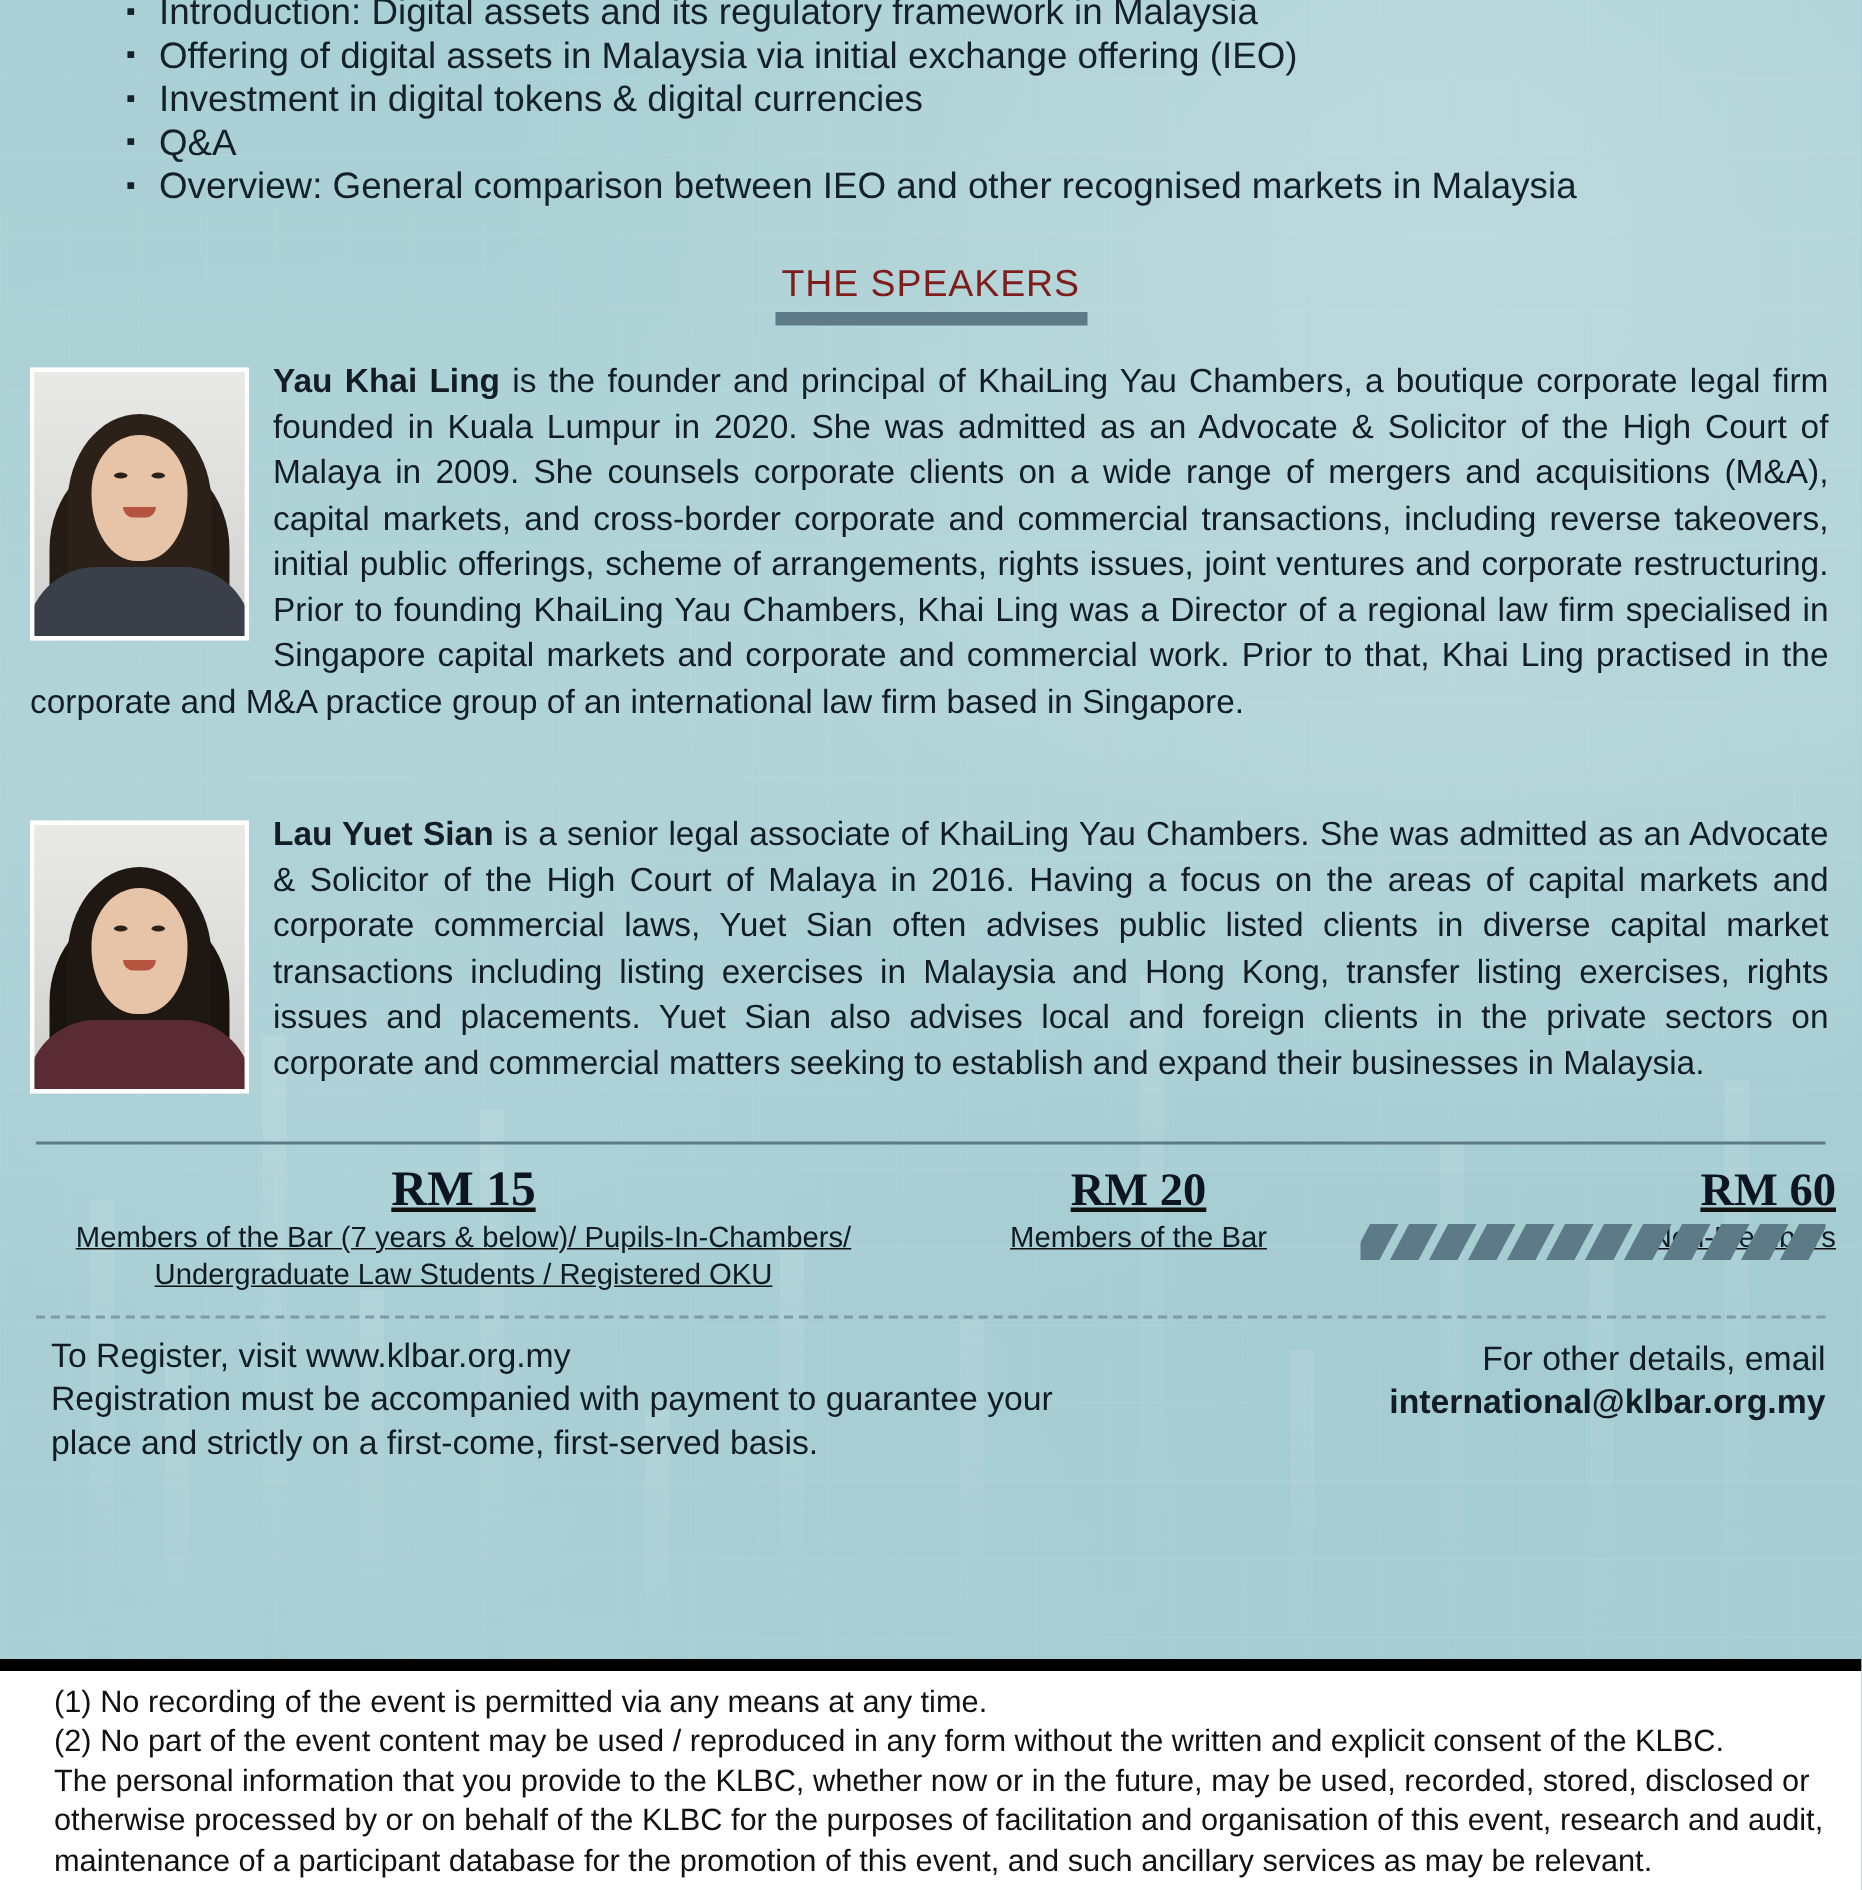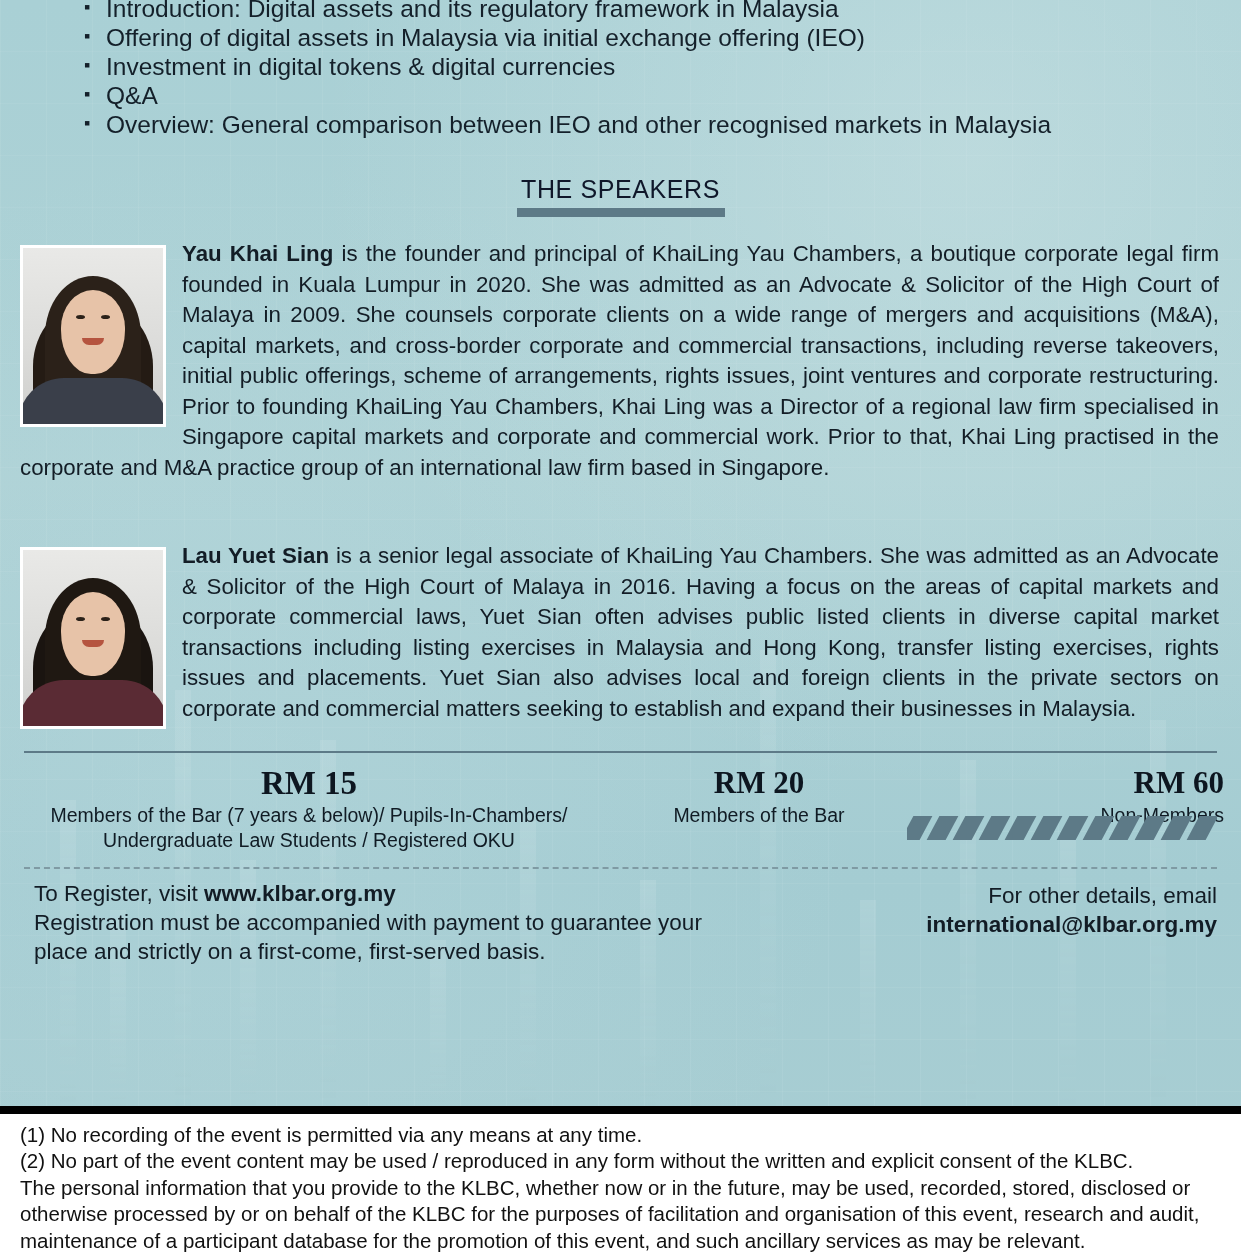--- a/index.html
+++ b/index.html
@@ -71,21 +71,21 @@
   }
 
   
   .speakers-head {
     text-align: center;
     margin-top: 36px;
   }
   .speakers-head .txt {
     font-size: 25px;
     letter-spacing: 0.6px;
-    color: #0f172a;
+    color: #7f1d1d;
     display: inline-block;
   }
   .speakers-head .rule {
     width: 208px;
     height: 9px;
     background: #5d7a87;
     margin: 4px auto 0;
   }
 
   
@@ -201,22 +201,23 @@
     position: absolute;
     top: 0;
     width: 19px;
     height: 24px;
     background: #5d7a87;
     transform: skewX(-28deg);
   }
 
   
   .fees-wrap {
-    margin-top: 18px;
+    margin-top: 28px;
     padding: 0 24px;
+    text-decoration: underline;
   }
   .fees-rule {
     height: 2px;
     background: #5d7a87;
     margin-bottom: 10px;
   }
   .fees {
     display: flex;
     align-items: flex-start;
     justify-content: space-between;
@@ -251,39 +252,39 @@
   .register {
     display: flex;
     justify-content: space-between;
     padding: 10px 24px 0 34px;
   }
   .reg-left {
     font-size: 22.5px;
     line-height: 29px;
     color: #121c25;
   }
-  .reg-left b { font-weight: bold; }
+  .reg-left b { font-weight: normal; }
   .reg-right {
     text-align: right;
     font-size: 22.5px;
     line-height: 29px;
     color: #121c25;
     padding-top: 2px;
   }
   .reg-right b { font-weight: bold; }
 
   
   .footer {
     position: absolute;
     left: 0;
     right: 0;
     bottom: 0;
     background: #ffffff;
     border-top: 8px solid #000000;
-    padding: 8px 18px 6px 20px;
+    padding: 8px 18px 6px 36px;
     box-sizing: border-box;
     z-index: 4;
   }
   .footer p {
     margin: 0;
     font-size: 20.5px;
     line-height: 26.5px;
     color: #111;
   }
 </style>

